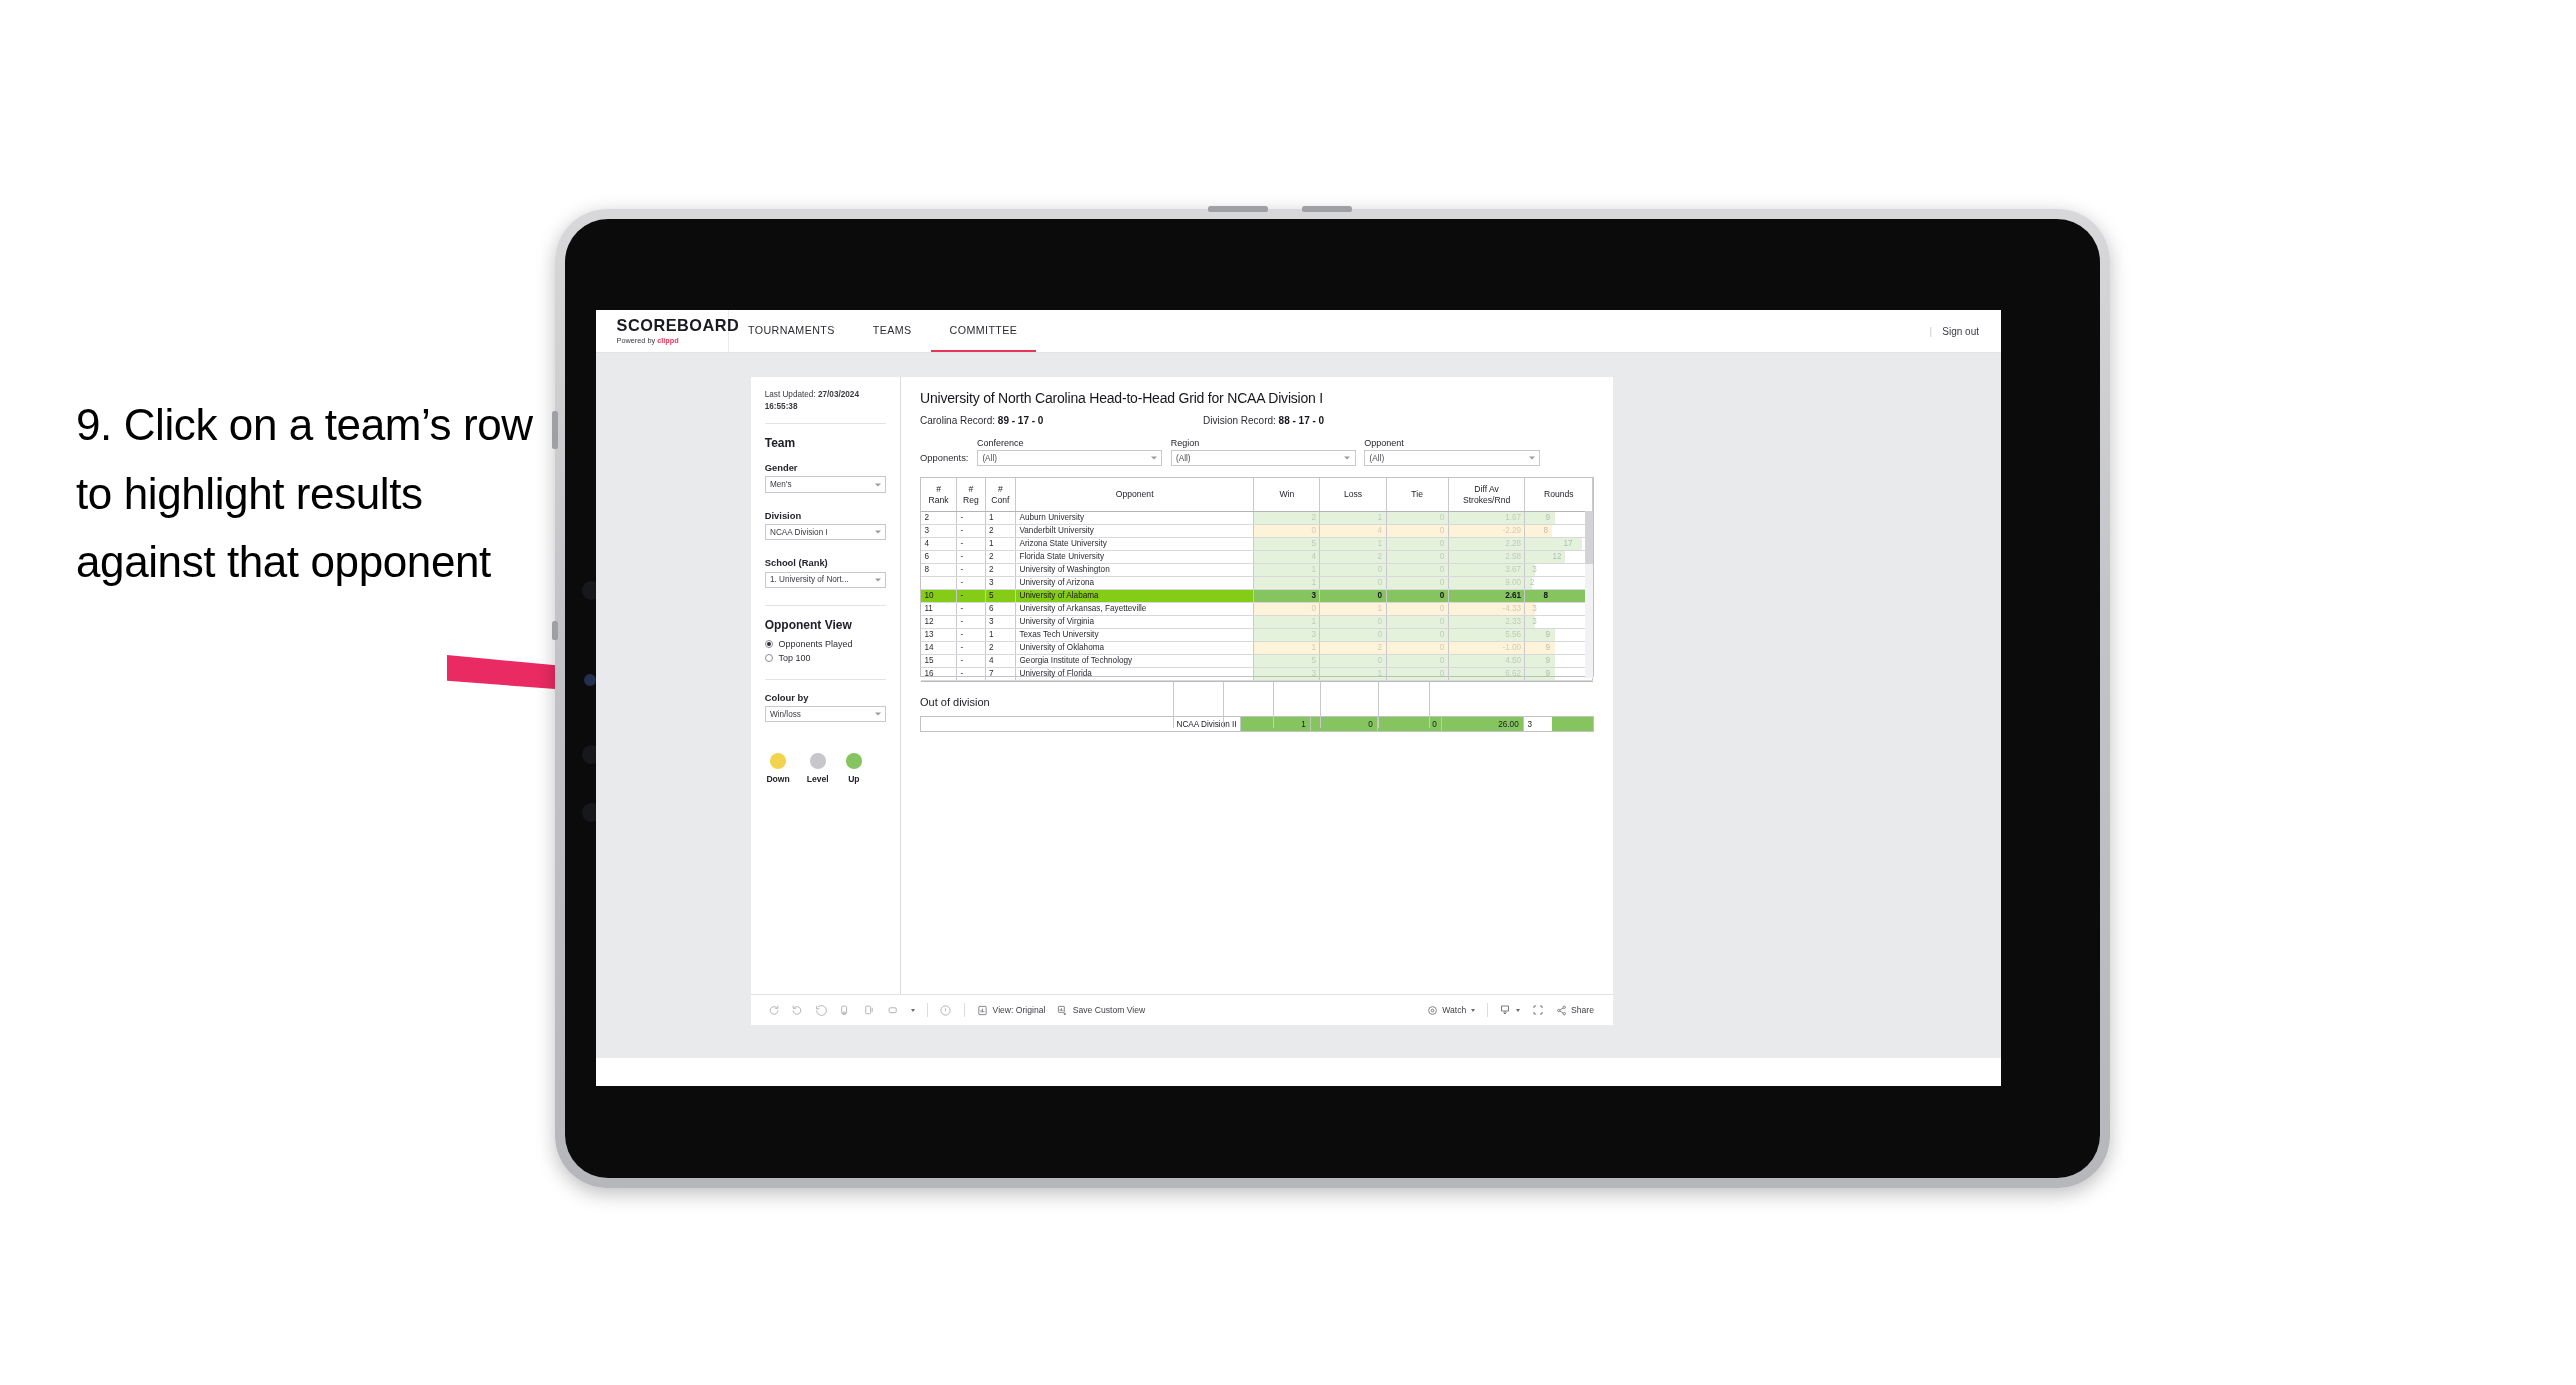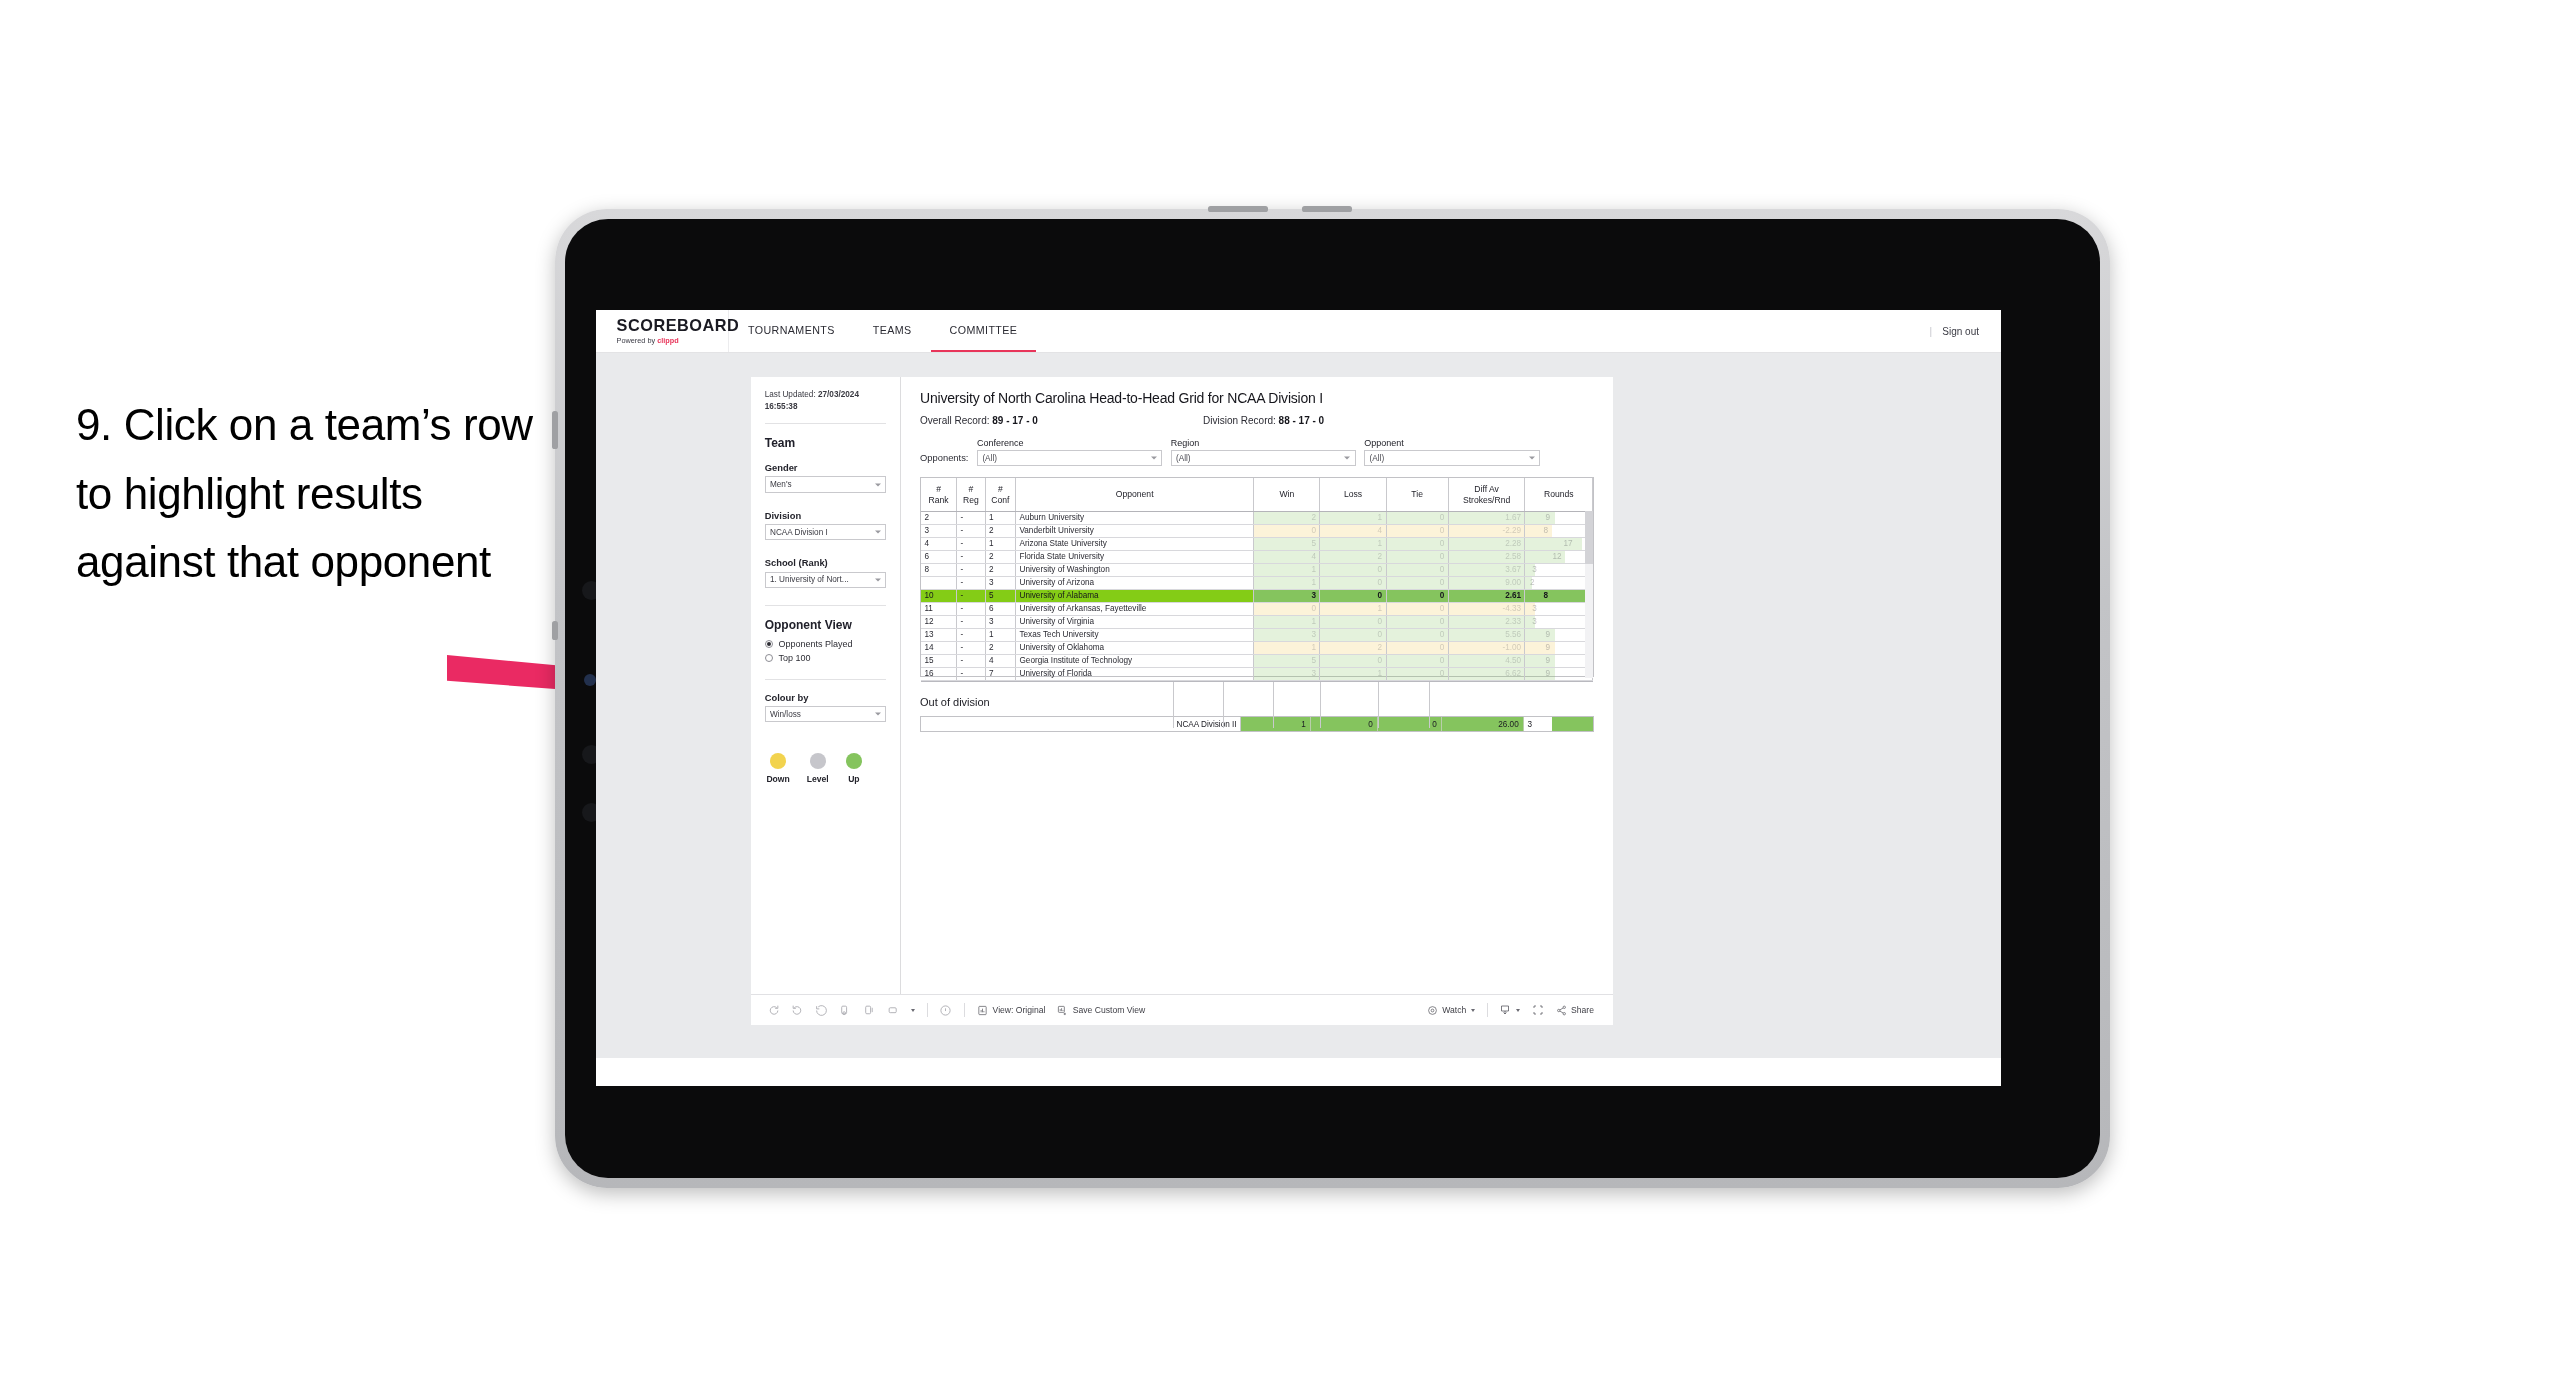--- a/index.html
+++ b/index.html
@@ -455,21 +455,21 @@
               <div class="legend-label">Up</div>
             </div>
           </div>
         </aside>
 
         <section id="main">
           <div id="viz-title">University of North Carolina Head-to-Head Grid for NCAA Division I</div>
 
           <div id="record-row">
             <div id="record-overall">
-              <span>Overall Record:</span>
+              <span>Carolina Record:</span>
               <b>89 - 17 - 0</b>
             </div>
             <div id="record-division">
               <span>Division Record:</span>
               <b>88 - 17 - 0</b>
             </div>
           </div>
 
           <div id="filter-row">
             <div id="filter-label">Opponents:</div>

